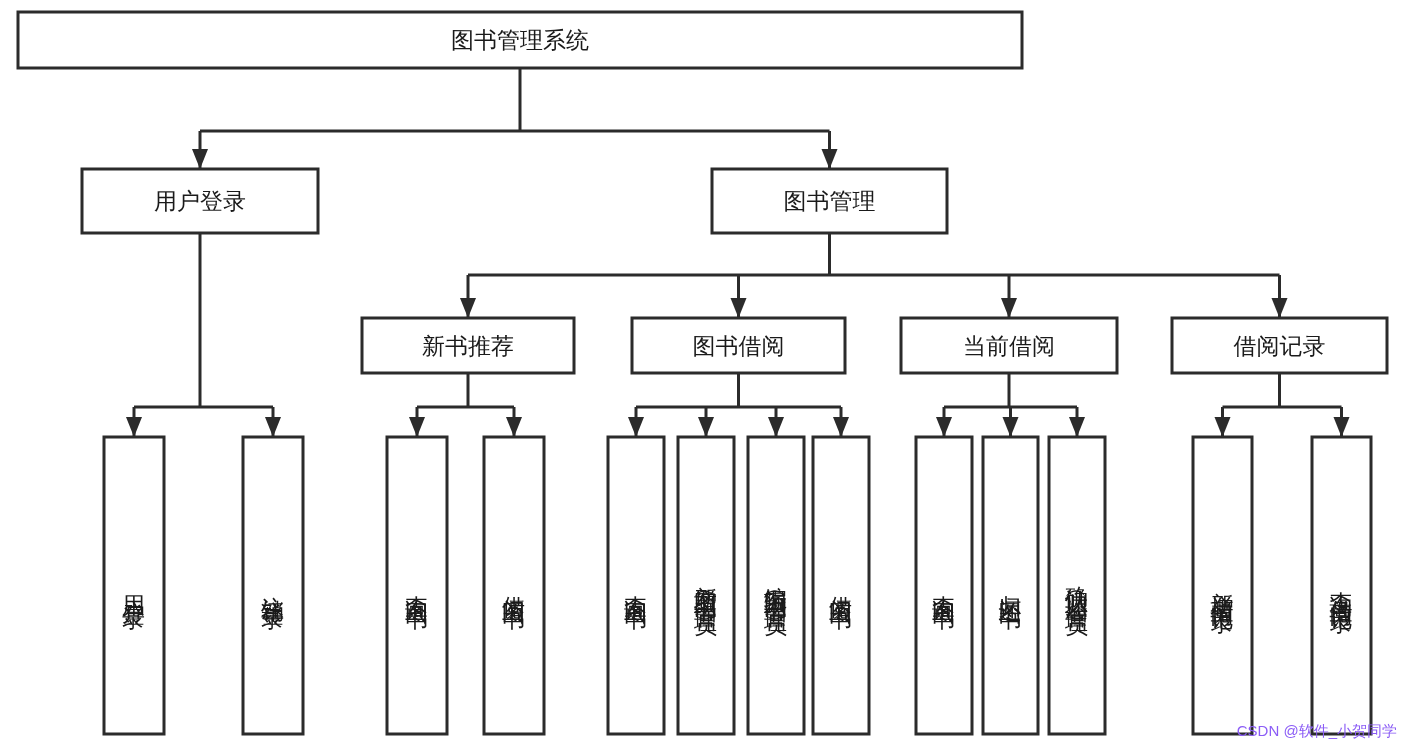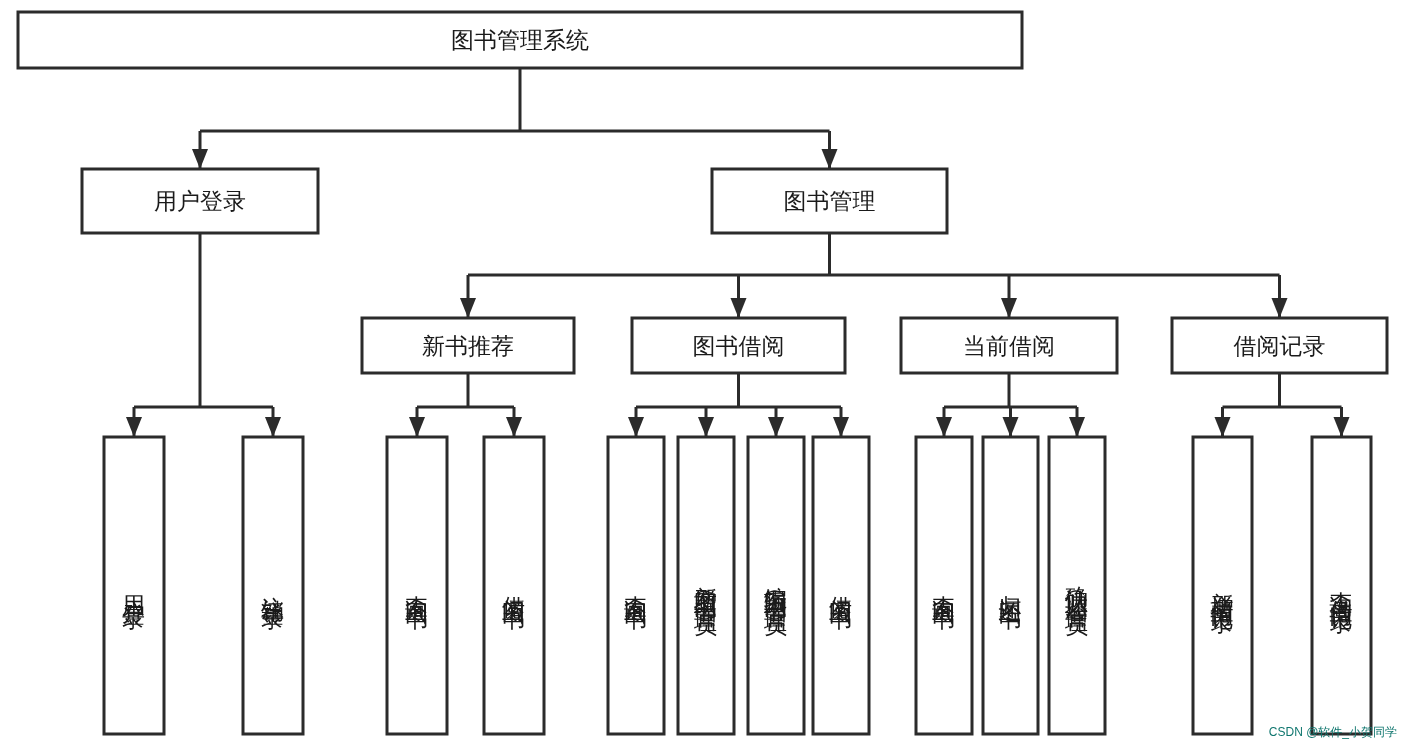--- a/index.html
+++ b/index.html
@@ -57,22 +57,22 @@
     text-orientation: upright;
     text-anchor: middle;
     dominant-baseline: central;
     letter-spacing: 4px;
   }
   .watermark {
     position: absolute;
     right: 8px;
     bottom: 6px;
     font-family: "Liberation Sans", "DejaVu Sans", sans-serif;
-    font-size: 12px;
-    color: #0f766e;
+    font-size: 15px;
+    color: #8b5cf6;
     white-space: nowrap;
     pointer-events: none;
   }
 </style>
 </head>
 <body>
 
 <div id="diagram-root">
   <svg id="diagram-svg" viewBox="0 0 1405 747" xmlns="http://www.w3.org/2000/svg">
     <g id="connector-layer">

